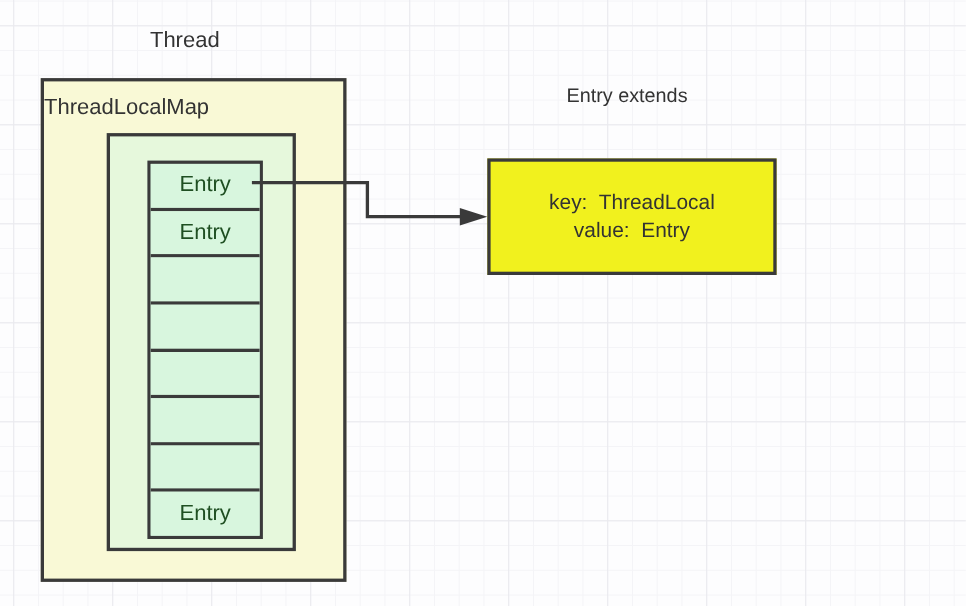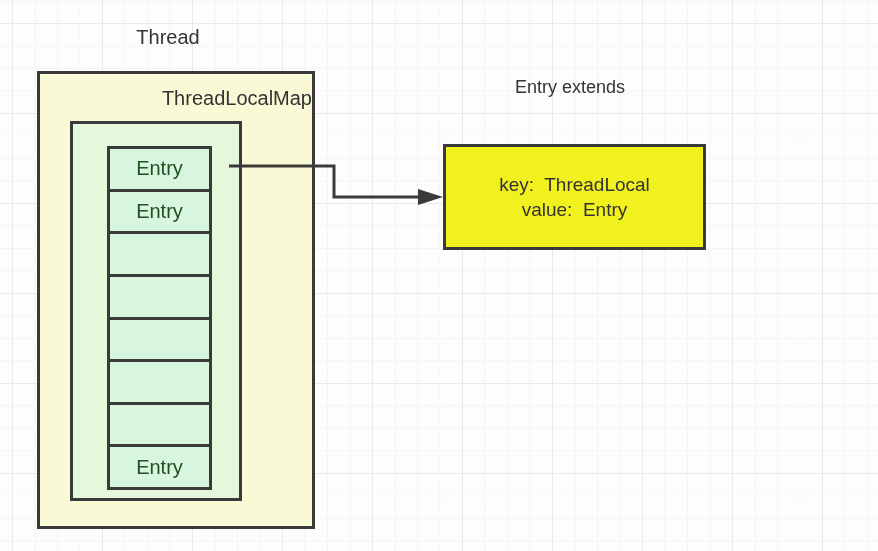--- a/index.html
+++ b/index.html
@@ -21,24 +21,24 @@
   .thread-label {
     position: absolute; left: 107px; top: 26px; width: 122px;
     text-align: center; font-size: 20px; color: #333333;
   }
 
   .outer-box {
     position: absolute; left: 37px; top: 71px; width: 278px; height: 458px;
     background: #f9f9d6; border: 3px solid #3a3a3a;
   }
   .map-title {
-    margin-top: 13px; text-align: right; font-size: 20px; color: #333333;
+    margin-top: 13px; text-align: left; font-size: 20px; color: #333333;
   }
   .inner-box {
-    position: absolute; left: 30px; top: 47px; width: 172px; height: 380px;
+    position: absolute; left: 57px; top: 47px; width: 172px; height: 380px;
     background: #e6f8dc; border: 3px solid #3a3a3a;
   }
   .entry-stack {
     position: absolute; left: 34px; top: 22px; width: 105px; height: 344px;
     border: 3px solid #3a3a3a; background: #d8f6de;
     display: flex; flex-direction: column;
   }
   .entry-cell {
     flex: 1; display: flex; align-items: center; justify-content: center;
     border-bottom: 3px solid #3a3a3a;

